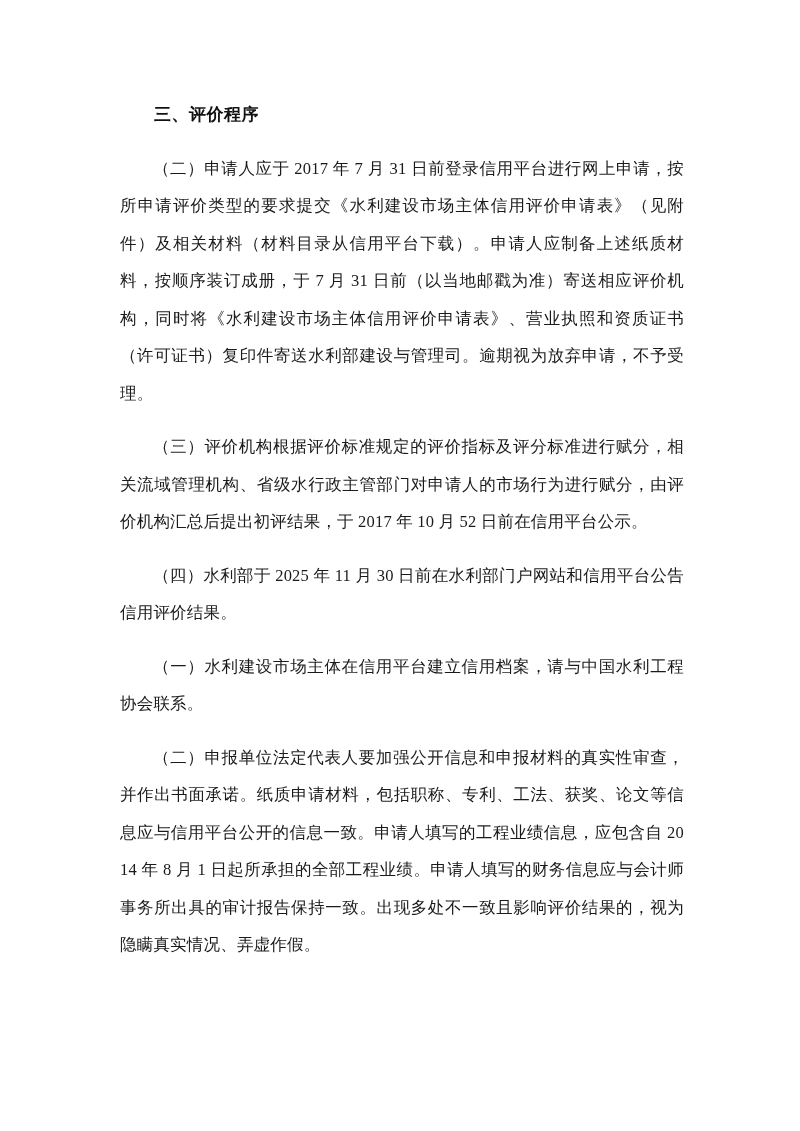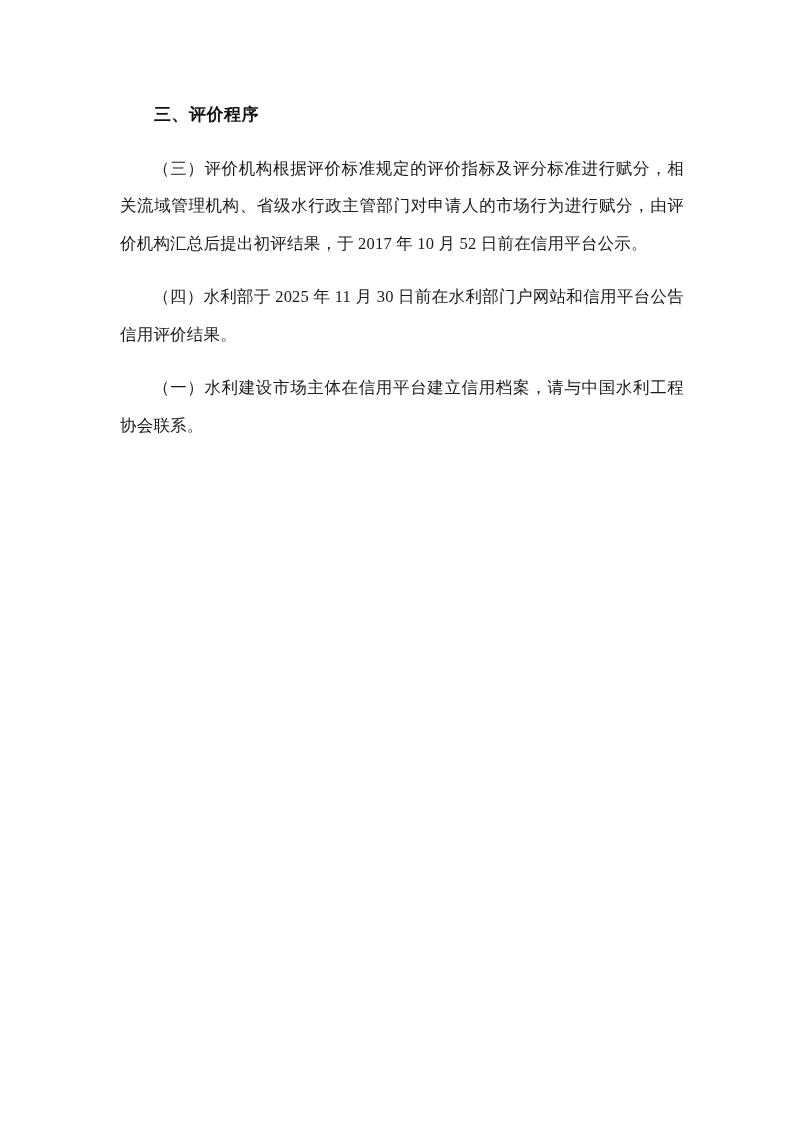--- a/index.html
+++ b/index.html
@@ -41,25 +41,27 @@
 </style>
 </head>
 <body>
 
 <div class="page">
 
   <div>
     <h2 class="section-heading">三、评价程序</h2>
 
 
+    <p class="paragraph">（二）申请人应于 2017 年 7 月 31 日前登录信用平台进行网上申请，按所申请评价类型的要求提交《水利建设市场主体信用评价申请表》（见附件）及相关材料（材料目录从信用平台下载）。申请人应制备上述纸质材料，按顺序装订成册，于 7 月 31 日前（以当地邮戳为准）寄送相应评价机构，同时将《水利建设市场主体信用评价申请表》、营业执照和资质证书（许可证书）复印件寄送水利部建设与管理司。逾期视为放弃申请，不予受理。</p>
 
     <p class="paragraph">（三）评价机构根据评价标准规定的评价指标及评分标准进行赋分，相关流域管理机构、省级水行政主管部门对申请人的市场行为进行赋分，由评价机构汇总后提出初评结果，于 2017 年 10 月 52 日前在信用平台公示。</p>
 
     <p class="paragraph">（四）水利部于 2025 年 11 月 30 日前在水利部门户网站和信用平台公告信用评价结果。</p>
   </div>
 
   <div>
 
     <p class="paragraph">（一）水利建设市场主体在信用平台建立信用档案，请与中国水利工程协会联系。</p>
 
+    <p class="paragraph">（二）申报单位法定代表人要加强公开信息和申报材料的真实性审查，并作出书面承诺。纸质申请材料，包括职称、专利、工法、获奖、论文等信息应与信用平台公开的信息一致。申请人填写的工程业绩信息，应包含自 2014 年 8 月 1 日起所承担的全部工程业绩。申请人填写的财务信息应与会计师事务所出具的审计报告保持一致。出现多处不一致且影响评价结果的，视为隐瞒真实情况、弄虚作假。</p>
   </div>
 
 </div>
 
 </body></html>

